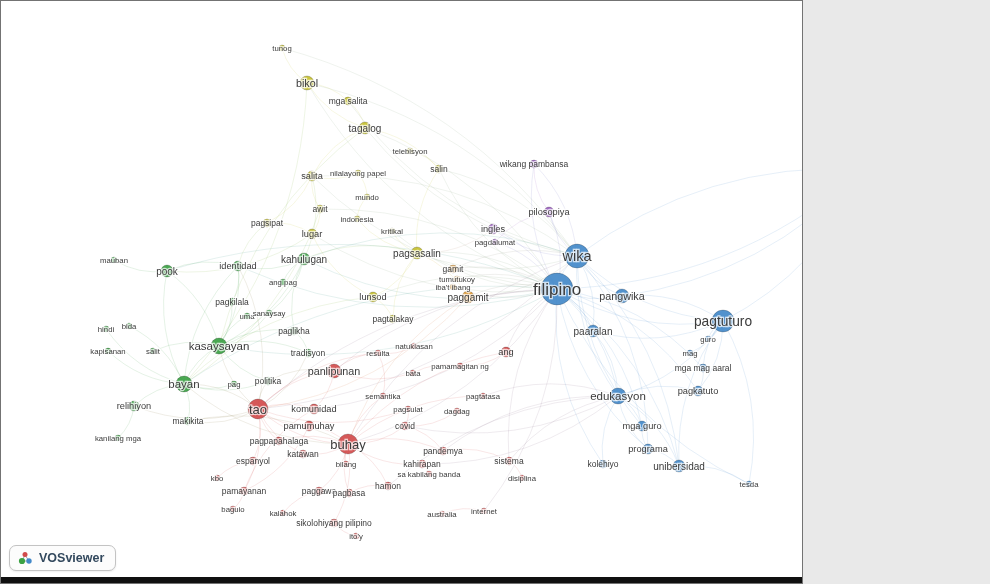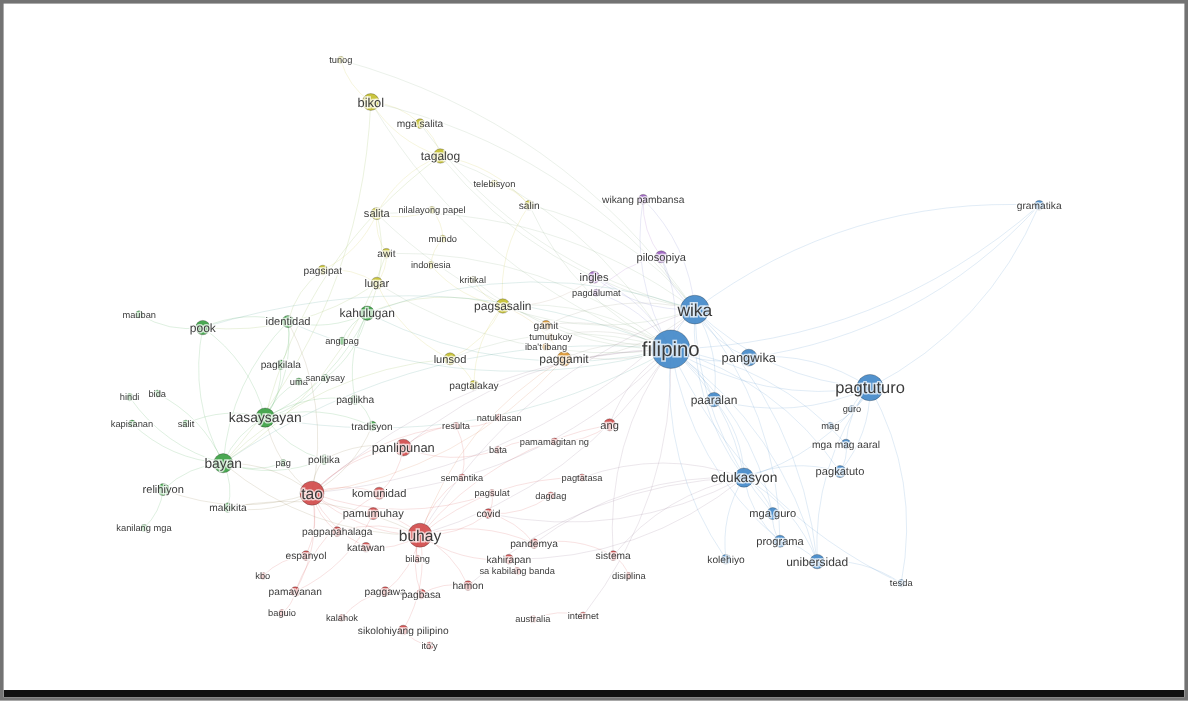--- a/index.html
+++ b/index.html
@@ -1,20 +1,20 @@
 <!DOCTYPE html>
 <html><head>
 <meta charset="utf-8">
 <style>
   html,body{margin:0;padding:0;background:#e9e9e9;}
   .screen{
     position:relative;
-    width:990px;height:584px;
+    width:803px;height:584px;
     background:#ffffff;
-    border:3px solid #737373;
+    border:1px solid #737373;
     box-sizing:border-box;
     overflow:hidden;
     font-family:"Liberation Sans",sans-serif;
   }
   #net{position:absolute;left:0;top:0;}
   .lbl{
     fill:#3b3b3b;
     paint-order:stroke;
     stroke:rgba(255,255,255,0.72);
     stroke-width:2.4px;
@@ -456,15 +456,26 @@
         <text x="697" y="393.2375" text-anchor="middle" font-size="9.25" class="lbl">pagkatuto</text>
         <text x="617" y="399.025" text-anchor="middle" font-size="11.5" class="lbl">edukasyon</text>
         <text x="641" y="428.2375" text-anchor="middle" font-size="9.25" class="lbl">mga guro</text>
         <text x="647" y="451.2375" text-anchor="middle" font-size="9.25" class="lbl">programa</text>
         <text x="678" y="468.5" text-anchor="middle" font-size="10" class="lbl">unibersidad</text>
         <text x="602" y="465.975" text-anchor="middle" font-size="8.5" class="lbl">kolehiyo</text>
         <text x="748" y="485.7125" text-anchor="middle" font-size="7.75" class="lbl">tesda</text>
       </g>
   </svg>
 
+  <div class="vos-btn">
+    <svg width="16" height="16" viewBox="0 0 16 16">
+      <line x1="5" y1="11" x2="8" y2="5" stroke="#9aa7b0" stroke-width="1"></line>
+      <line x1="8" y1="5" x2="12" y2="11" stroke="#9aa7b0" stroke-width="1"></line>
+      <line x1="5" y1="11" x2="12" y2="11" stroke="#9aa7b0" stroke-width="1"></line>
+      <circle cx="5" cy="11" r="3.1" fill="#3ba143"></circle>
+      <circle cx="8" cy="4.6" r="2.5" fill="#d14b4b"></circle>
+      <circle cx="12" cy="11" r="2.7" fill="#4389c9"></circle>
+    </svg>
+    <span>VOSviewer</span>
+  </div>
 
   <div class="bottom-bar"></div>
 </div>
 
 </body></html>

